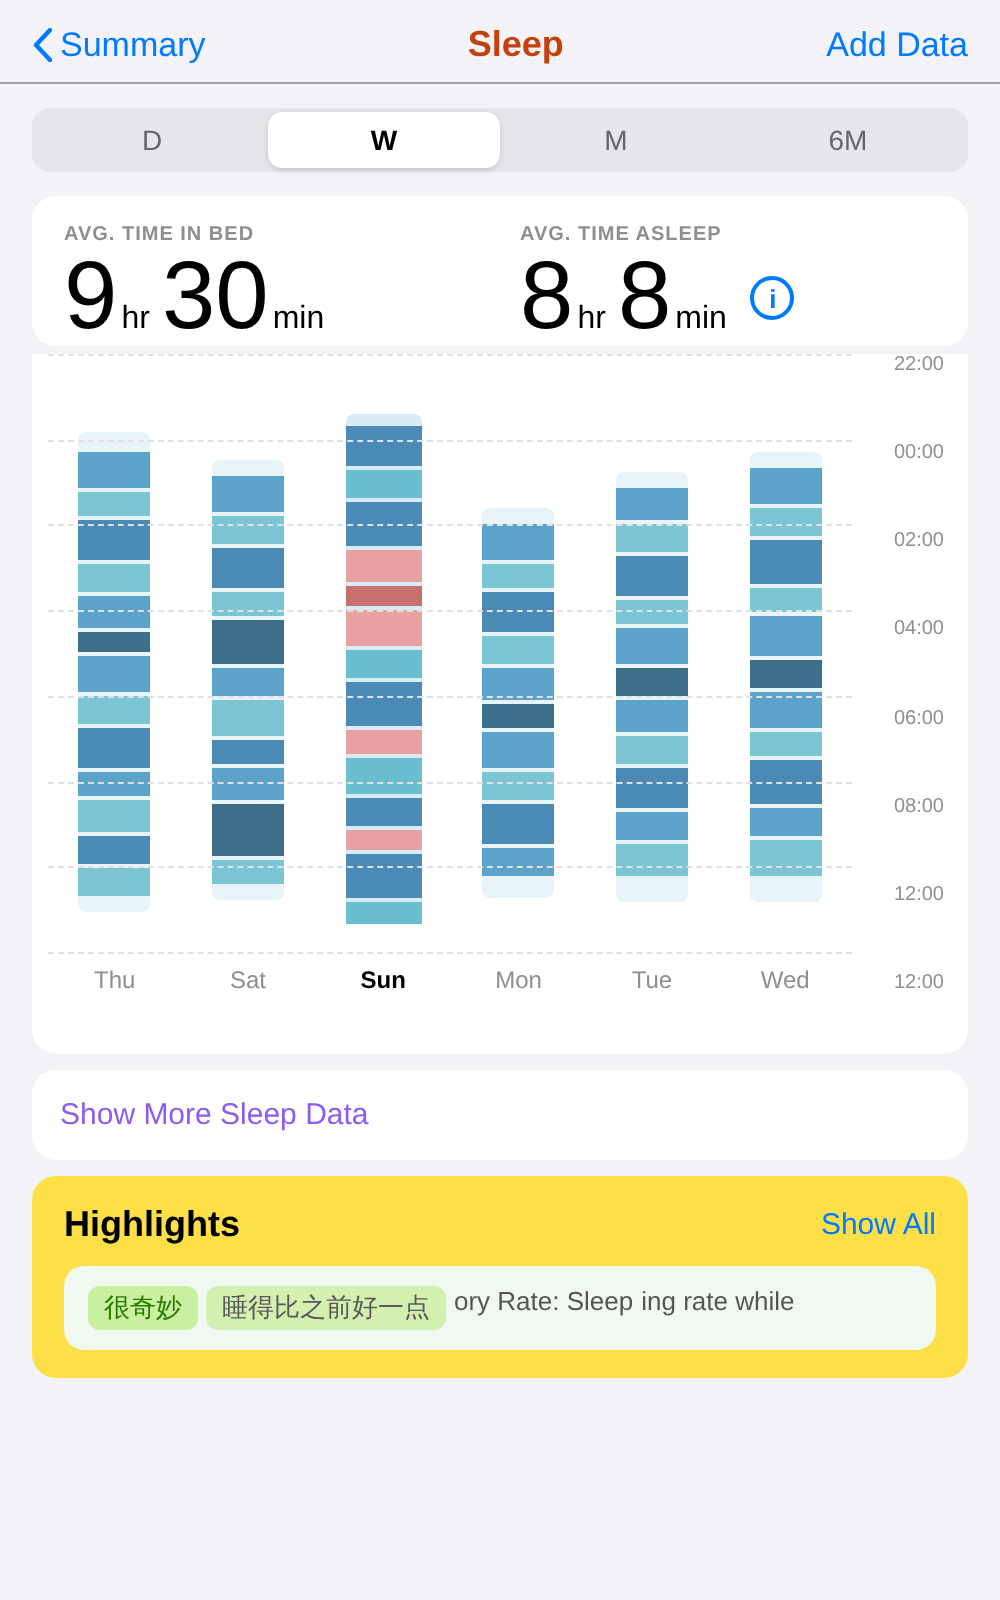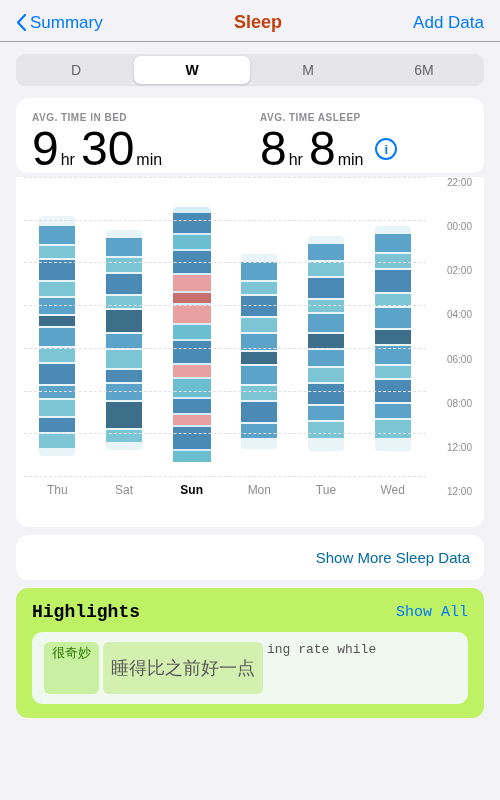--- a/index.html
+++ b/index.html
@@ -190,37 +190,36 @@
       pointer-events: none;
     }
     .grid-line {
       width: 100%;
       height: 1px;
       border-top: 1px dashed #e0e0e5;
     }
 
     
     .show-more {
-      text-align: right;
+      text-align: left;
       padding: 14px;
-      color: #0369a1;
+      color: #8b5cf6;
       font-size: 15px;
       cursor: pointer;
       background: #fff;
       margin: 8px 16px;
       border-radius: 12px;
     }
 
     
     .highlights-section {
-      background: #bef264;
+      background: #fde047;
       margin: 8px 16px 0;
       border-radius: 12px;
       padding: 14px 16px;
-      font-family: Liberation Mono, monospace;
     }
     .highlights-header {
       display: flex;
       justify-content: space-between;
       align-items: center;
       margin-bottom: 10px;
     }
     .highlights-title {
       font-size: 18px;
       font-weight: 700;
@@ -243,24 +242,24 @@
     .highlight-tag {
       background: #c8f0a0;
       color: #2d7a00;
       font-size: 13px;
       padding: 2px 8px;
       border-radius: 6px;
       display: inline-block;
       max-width: fit-content;
     }
     .highlight-subtitle {
-      font-size: 18px;
+      font-size: 13px;
       color: #5a5a5a;
       background: #d4f0b0;
-      padding: 14px 8px;
+      padding: 2px 8px;
       border-radius: 6px;
       display: inline-block;
       max-width: fit-content;
     }
     .highlight-text {
       font-size: 13px;
       color: #555;
     }
   </style>
 </head>
@@ -464,15 +463,16 @@
 <div class="show-more">Show More Sleep Data</div>
 
 <div class="highlights-section">
   <div class="highlights-header">
     <span class="highlights-title">Highlights</span>
     <span class="highlights-showall">Show All</span>
   </div>
   <div class="highlight-card">
     <span class="highlight-tag">很奇妙</span>
     <span class="highlight-subtitle">睡得比之前好一点</span>
+    <span class="highlight-text">ory Rate: Sleep</span>
     <span class="highlight-text">ing rate while</span>
   </div>
 </div>
 
 </body></html>

